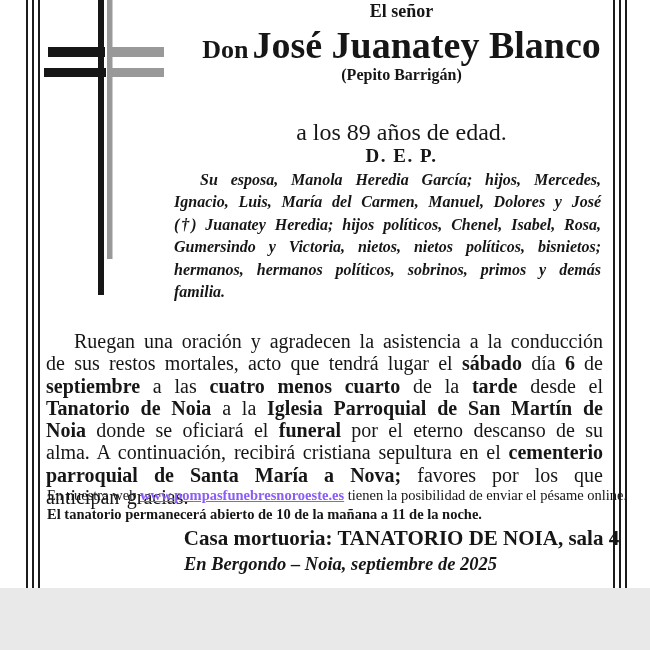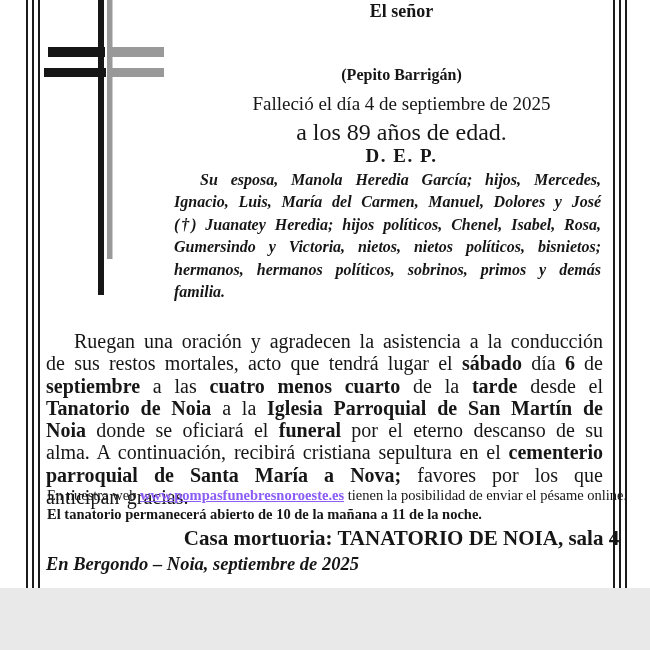--- a/index.html
+++ b/index.html
@@ -42,21 +42,21 @@
     font-size:20px;line-height:22.3px;
     text-align:justify;text-indent:28px;word-spacing:2.5px;
   }
   .b{font-weight:700;}
   .url{color:#8b5cf6;font-weight:700;text-decoration:underline;cursor:pointer;}
 
   .webline{position:absolute;left:47px;top:487px;font-size:14.5px;white-space:nowrap;}
   .hoursline{position:absolute;left:47px;top:506px;font-size:14.5px;font-weight:700;white-space:nowrap;}
   .casaline{position:absolute;left:170px;right:46px;top:526px;text-align:center;
     font-size:21px;font-weight:700;white-space:nowrap;}
-  .placedate{position:absolute;left:46px;right:44px;top:554px;text-align:left;
+  .placedate{position:absolute;left:46px;right:44px;top:554px;text-align:center;
     font-size:18.5px;font-weight:700;font-style:italic;white-space:nowrap;}
   .parking{position:absolute;left:45px;right:45px;top:583px;text-align:center;
     font-size:17px;font-weight:700;letter-spacing:.4px;white-space:nowrap;}
 
   .qr{position:absolute;left:50px;top:620px;width:86px;height:86px;}
   .logo{position:absolute;left:310px;top:626px;width:42px;height:42px;}
   .map{position:absolute;left:504px;top:604px;width:104px;height:60px;}
 </style>
 </head>
 <body>
@@ -74,22 +74,25 @@
     <rect x="67" y="0" width="5.5" height="259" fill="#999999"></rect>
     <rect x="68" y="47" width="56" height="10" fill="#999999"></rect>
     <rect x="72" y="68" width="52" height="9" fill="#999999"></rect>
     <rect x="58" y="0" width="6" height="295" fill="#161616"></rect>
     <rect x="8" y="47" width="57" height="10" fill="#161616"></rect>
     <rect x="4" y="68" width="62" height="9" fill="#161616"></rect>
   </svg>
 
   <div class="header">
     <div class="pretitle">El señor</div>
+    <div class="titleline">
+      <span class="title-prefix">Don</span>
+      <span class="title-name">José Juanatey Blanco</span>
+    </div>
     <div class="nickname">(Pepito Barrigán)</div>
-    <div class="death1">Falleció el día 4 de septiembre de 2025</div>
     <div class="death2">a los 89 años de edad.</div>
     <div class="dep">D. E. P.</div>
   </div>
 
   <div class="family-par">Su esposa, Manola Heredia García; hijos, Mercedes, Ignacio, Luis, María del Carmen, Manuel, Dolores y José (†) Juanatey Heredia; hijos políticos, Chenel, Isabel, Rosa, Gumersindo y Victoria, nietos, nietos políticos, bisnietos; hermanos, hermanos políticos, sobrinos, primos y demás familia.</div>
 
   <div class="main-par"><span>Ruegan una oración y agradecen la asistencia a la conducción de sus restos mortales, acto que tendrá lugar el </span><span class="b">sábado</span><span> día </span><span class="b">6</span><span> de </span><span class="b">septiembre</span><span> a las </span><span class="b">cuatro menos cuarto</span><span> de la </span><span class="b">tarde</span><span> desde el </span><span class="b">Tanatorio de Noia</span><span> a la </span><span class="b">Iglesia Parroquial de San Martín de Noia</span><span> donde se oficiará el </span><span class="b">funeral</span><span> por el eterno descanso de su alma. A continuación, recibirá cristiana sepultura en el </span><span class="b">cementerio parroquial de Santa María a Nova;</span><span> favores por los que anticipan gracias.</span></div>
 
   <div class="webline">
     <span>En nuestra web </span><span class="url">www.pompasfunebresnoroeste.es</span><span> tienen la posibilidad de enviar el pésame online.</span>

